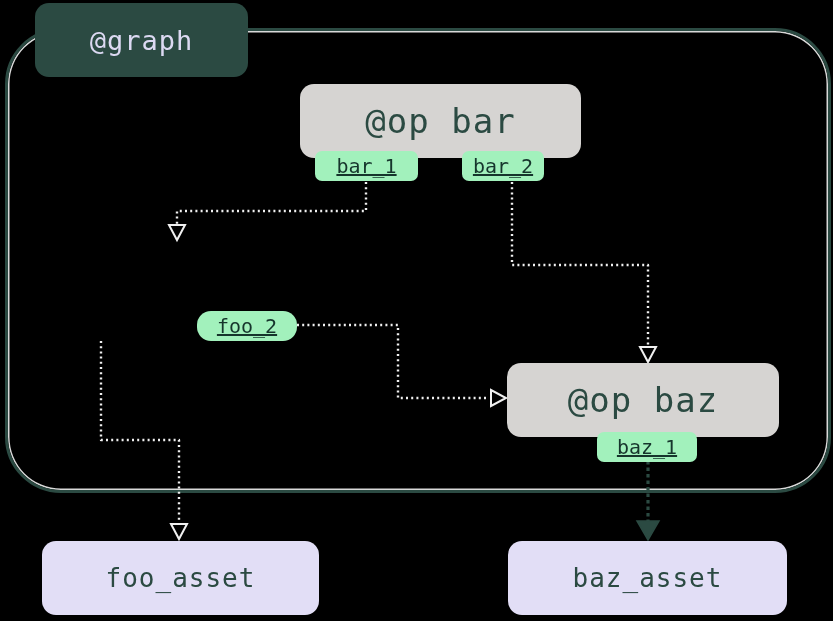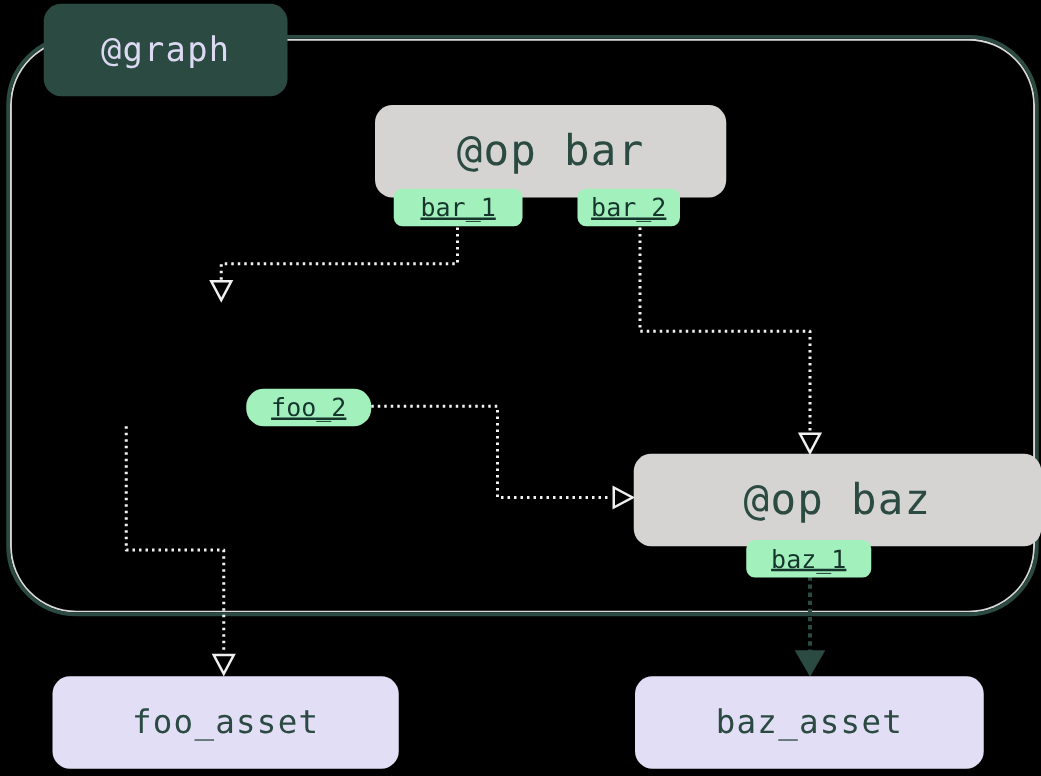--- a/index.html
+++ b/index.html
@@ -62,42 +62,42 @@
     stroke-linejoin: miter;
   }
   .arrow-filled {
     fill: var(--edge-dark);
     stroke: var(--edge-dark);
     stroke-width: 1.5;
   }
   .graph-label {
     position: absolute;
     left: 35px; top: 3px;
-    width: 195px; height: 74px;
+    width: 213px; height: 74px;
     background: var(--graph-green);
     border-radius: 14px;
     display: flex; align-items: center; justify-content: center;
     color: var(--graph-label-text);
     font-size: 27px;
     letter-spacing: 1px;
     z-index: 3;
   }
   .op-node {
     position: absolute;
     background: var(--node-bg);
     border-radius: 14px;
     display: flex; align-items: center; justify-content: center;
     color: var(--node-text);
     font-size: 34px;
     letter-spacing: 1px;
     z-index: 3;
   }
   #op-bar { left: 300px; top: 84px;  width: 281px; height: 74px; }
   #op-foo { left: 38px;  top: 243px; width: 279px; height: 74px; }
-  #op-baz { left: 507px; top: 363px; width: 326px; height: 74px; }
+  #op-baz { left: 507px; top: 363px; width: 272px; height: 74px; }
   .output-tag {
     position: absolute;
     height: 30px;
     background: var(--tag-bg);
     border-radius: 7px;
     display: flex; align-items: center; justify-content: center;
     color: var(--tag-text);
     font-size: 20px;
     z-index: 4;
     text-decoration: underline;

